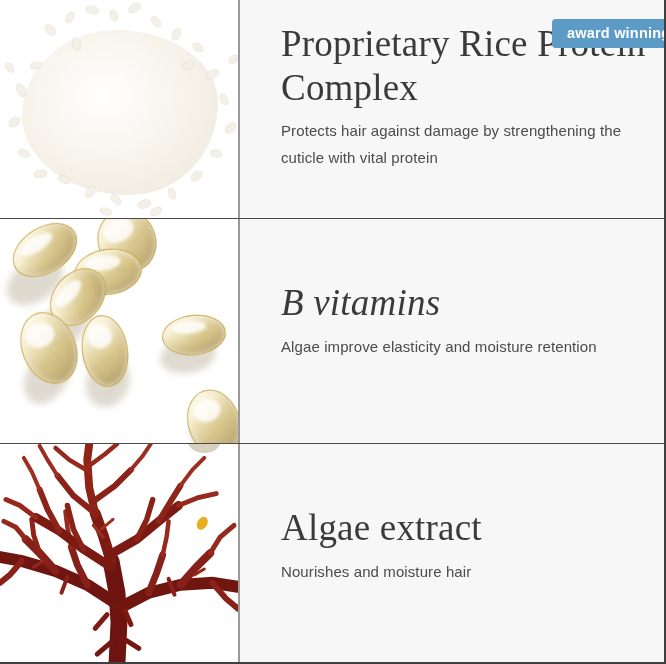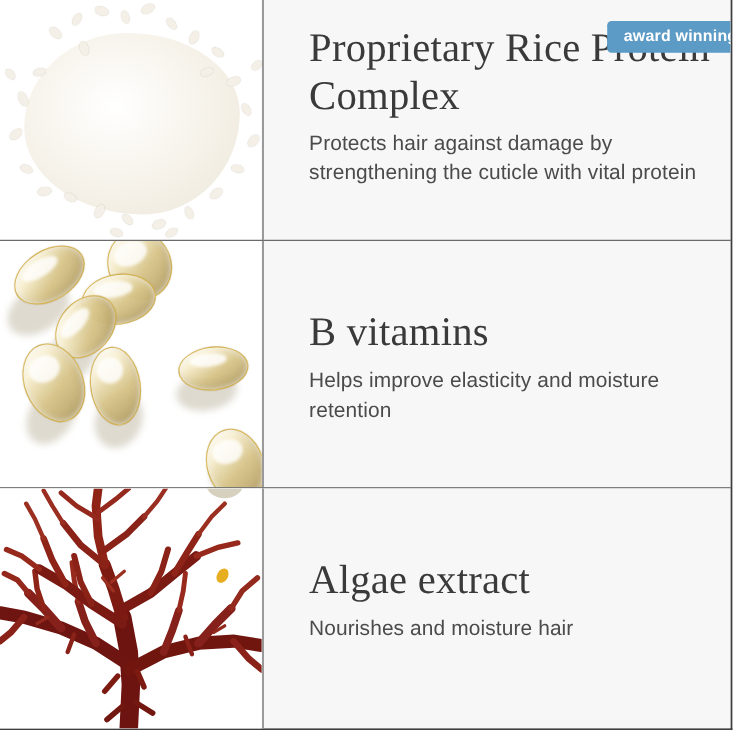--- a/index.html
+++ b/index.html
@@ -50,27 +50,27 @@
   }
 
   .heading {
     font-family: "Liberation Serif", "DejaVu Serif", serif;
     color: #3a3a3a;
     font-weight: 400;
     margin: 0;
     letter-spacing: 0.2px;
   }
   .h-1 { font-size: 37px; line-height: 44px; padding-top: 22px; }
-  .h-2 { font-size: 37px; line-height: 44px; padding-top: 62px; }
+  .h-2 { font-size: 37px; line-height: 44px; padding-top: 62px; font-style: italic; }
   .h-3 { font-size: 37px; line-height: 44px; padding-top: 62px; }
 
   .body-text {
     font-family: "Liberation Sans", sans-serif;
     color: #4b4b4b;
-    font-size: 19px;
+    font-size: 15px;
     line-height: 26.5px;
     margin: 0;
     font-weight: 400;
     letter-spacing: 0.1px;
   }
   .bt-1 { padding-top: 8px; }
   .bt-2 { padding-top: 9px; }
   .bt-3 { padding-top: 9px; }
 
   .badge {
@@ -206,21 +206,21 @@
         <div class="capsule" style="left:74px; top:30px;  width:66px; height:44px; transform:rotate(-8deg);"></div>
         <div class="capsule" style="left:46px; top:54px;  width:62px; height:46px; transform:rotate(-48deg);"></div>
         <div class="capsule" style="left:22px; top:92px;  width:52px; height:72px; transform:rotate(-22deg);"></div>
         <div class="capsule" style="left:82px; top:96px;  width:44px; height:70px; transform:rotate(-8deg);"></div>
         <div class="capsule" style="left:162px;top:96px;  width:62px; height:38px; transform:rotate(-6deg);"></div>
         <div class="capsule" style="left:188px;top:170px; width:50px; height:66px; transform:rotate(-18deg);"></div>
       </div>
     </div>
     <div class="content">
       <h2 class="heading h-2">B vitamins</h2>
-      <p class="body-text bt-2">Helps improve elasticity and moisture retention</p>
+      <p class="body-text bt-2">Algae improve elasticity and moisture retention</p>
     </div>
   </div>
 
   <div class="row row-3">
     <div class="media">
       <svg class="algae-stage" viewBox="0 0 240 221" preserveAspectRatio="xMidYMid slice">
         <rect x="0" y="0" width="240" height="221" fill="#ffffff"></rect>
         <g fill="none" stroke-linecap="round">
 
           <path d="M118 221 L120 180 L118 150 L112 118" stroke="#6d1410" stroke-width="17"></path>

